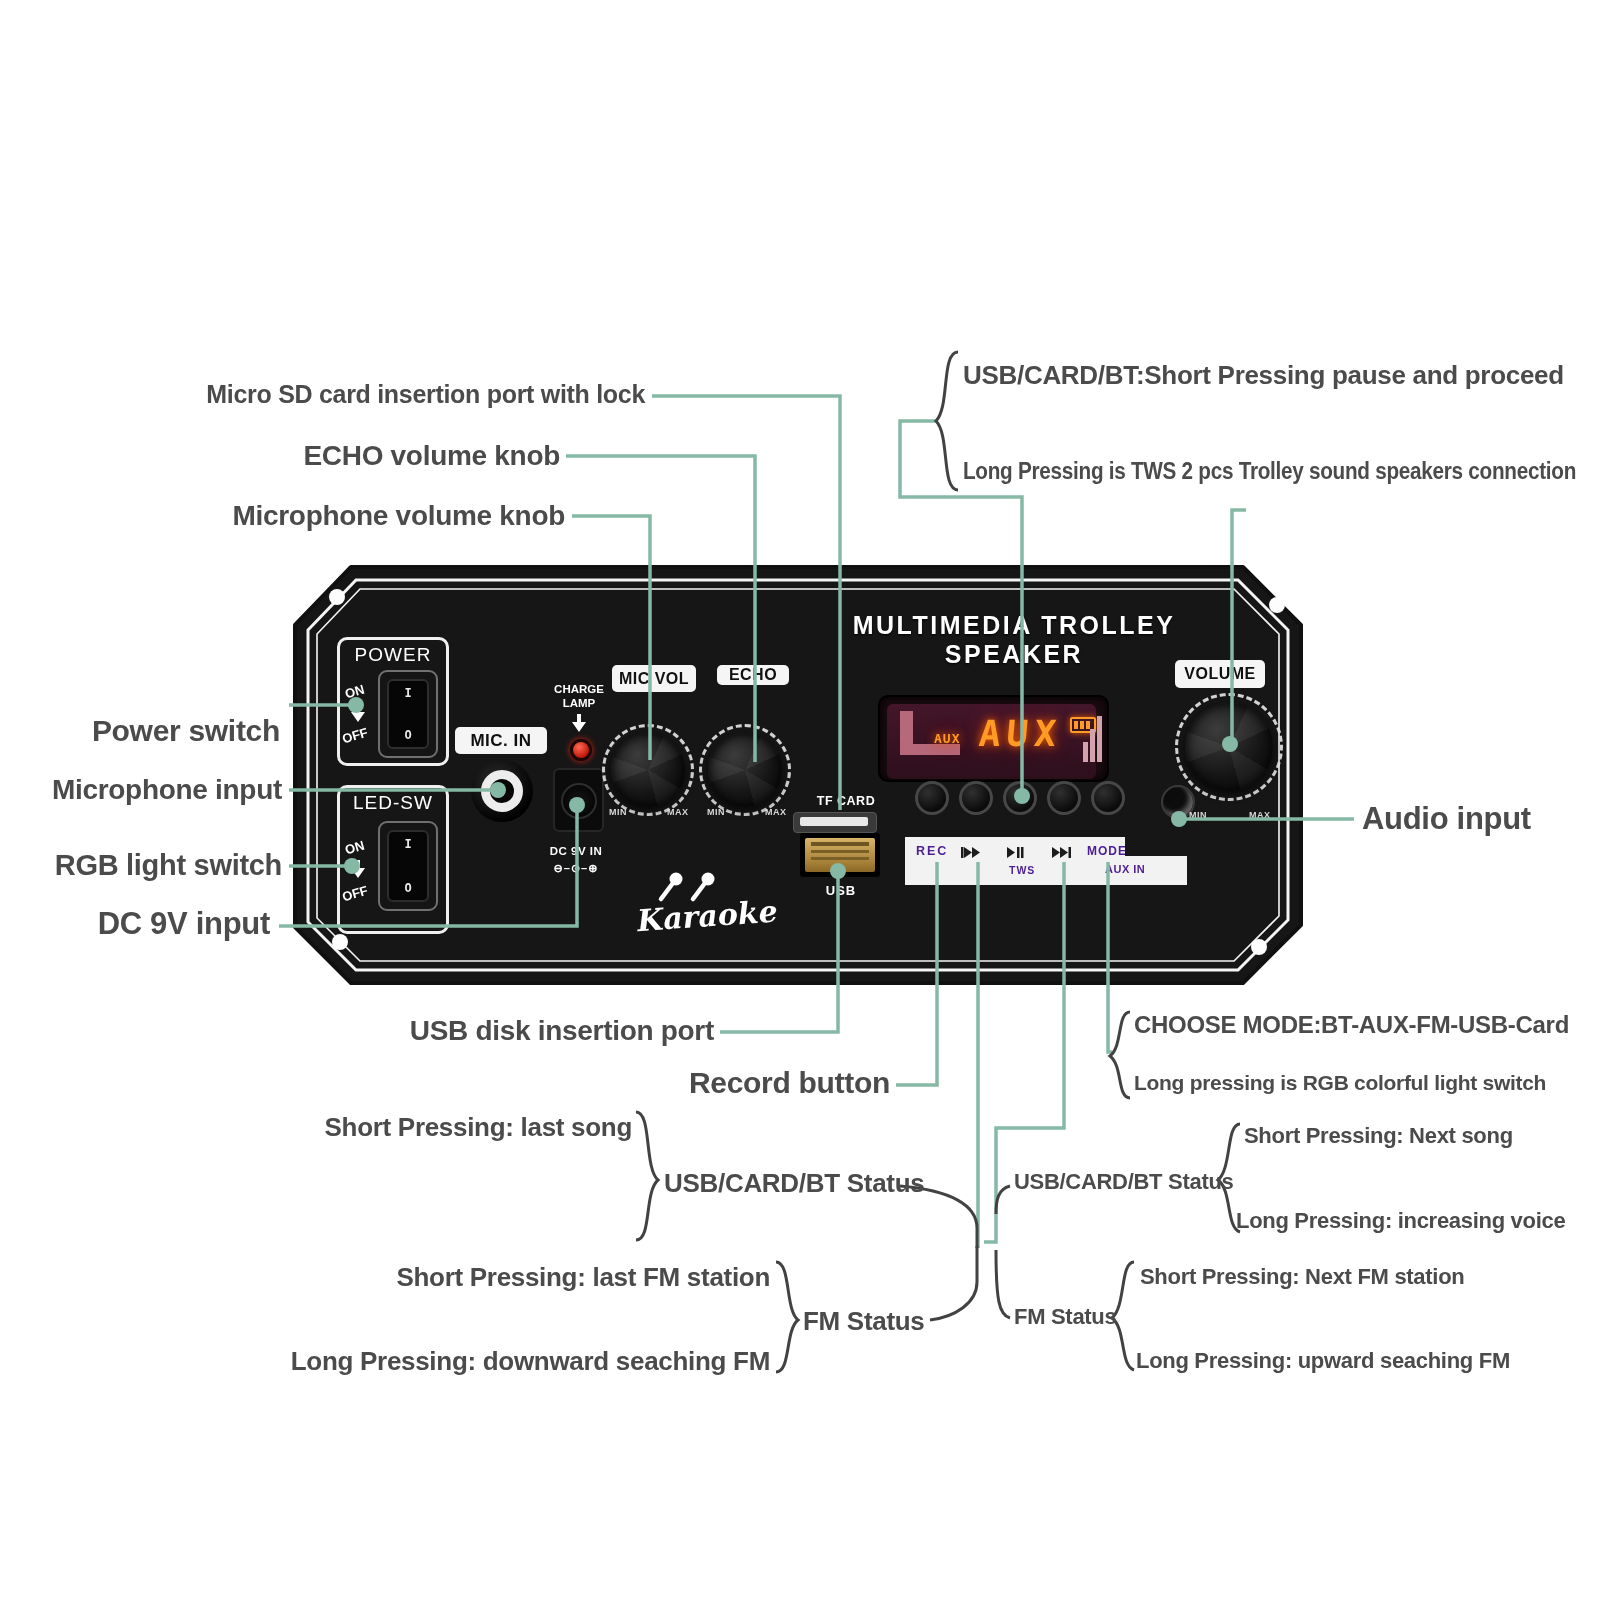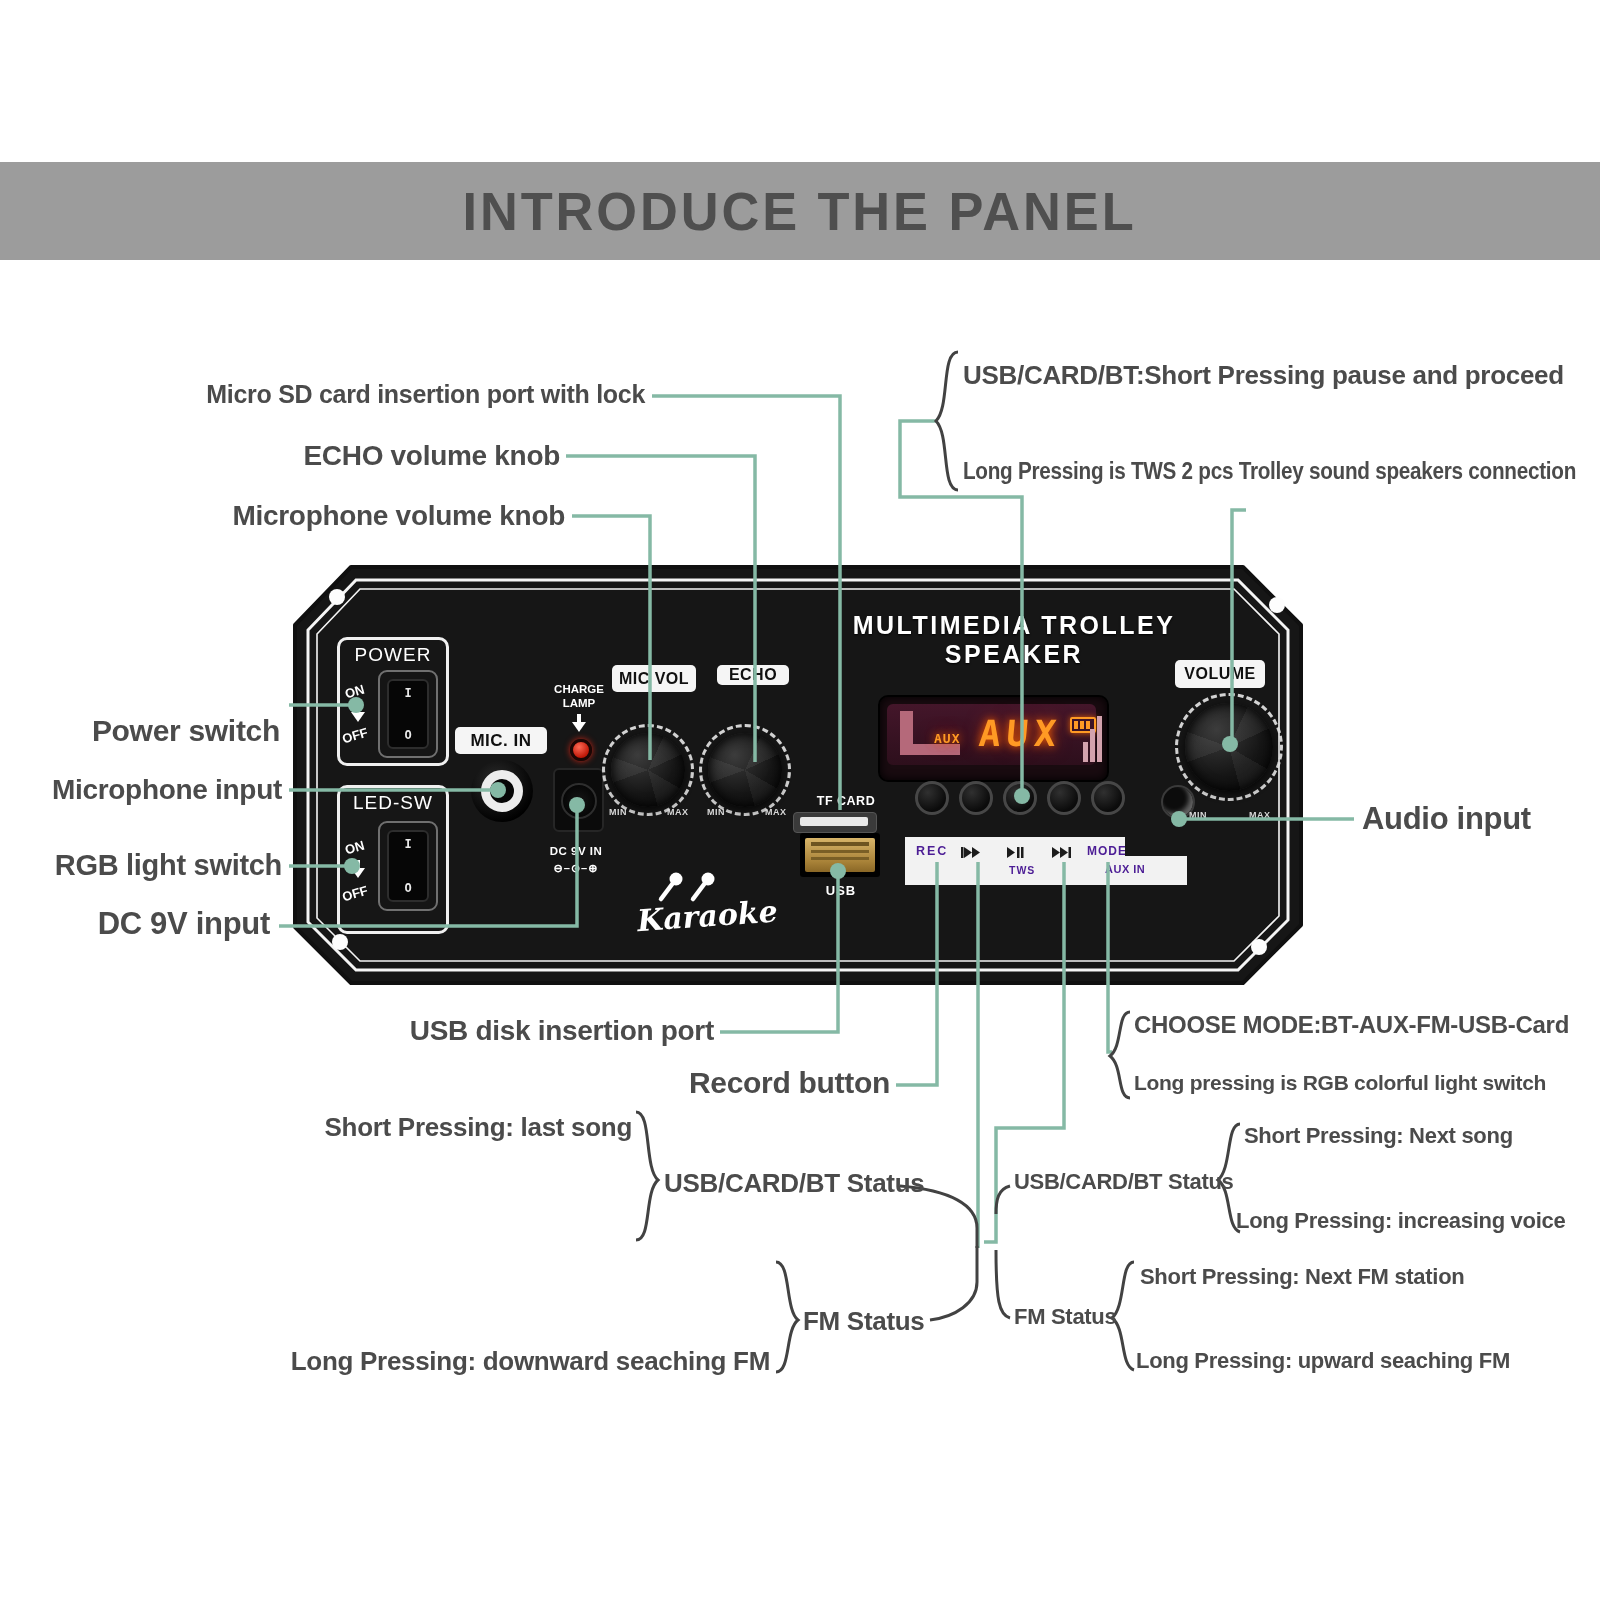--- a/index.html
+++ b/index.html
@@ -32,40 +32,37 @@
   .knob{position:absolute;border-radius:50%;
         background:conic-gradient(from 25deg,rgba(255,255,255,.06) 0 40deg,transparent 40deg 95deg,
         rgba(255,255,255,.05) 95deg 140deg,transparent 140deg 225deg,rgba(255,255,255,.06) 225deg 265deg,
         transparent 265deg),radial-gradient(circle at 36% 30%,#3c3c3c,#161616 55%,#040404 100%);
         box-shadow:inset 0 0 12px #000,0 3px 8px rgba(0,0,0,.75);}
   .minmax{position:absolute;color:#d8d8d8;font-size:9px;font-weight:bold;letter-spacing:.5px;}
   .btn{position:absolute;width:34px;height:34px;border-radius:50%;box-sizing:border-box;
         background:radial-gradient(circle at 35% 30%,#303030,#0b0b0b 70%);border:3px solid #474747;}
   .display{position:absolute;left:585px;top:130px;width:227px;height:83px;background:#190b10;
         border:2px solid #000;border-radius:10px;box-shadow:inset 0 0 10px #000;}
-  .display-in{position:absolute;left:7px;top:7px;width:209px;height:61px;border-radius:6px;
+  .display-in{position:absolute;left:7px;top:7px;width:209px;height:75px;border-radius:6px;
         background:linear-gradient(180deg,#44162a,#2d0f1c);}
   .seg{font-family:"DejaVu Sans Mono",monospace;color:#ff9a24;
         text-shadow:0 0 9px rgba(255,100,0,.95),0 0 18px rgba(255,60,0,.55);}
   .strip{position:absolute;left:612px;top:272px;width:282px;height:48px;background:#f2f2f2;
         clip-path:polygon(0 0,220px 0,220px 19px,282px 19px,282px 48px,0 48px);}
   .slab{position:absolute;color:#4c1d95;font-weight:bold;}
   .lines{position:absolute;left:0;top:0;z-index:30;pointer-events:none;}
   .tl{stroke:#85b9a5;stroke-width:3.5;fill:none;}
   .td{fill:#85b9a5;}
   .bk{stroke:#424242;stroke-width:3;fill:none;}
 </style>
 </head>
 <body>
 
 <div class="stage">
 
-  <div class="hdr">
-    <div class="hdr-title">INTRODUCE THE PANEL</div>
-  </div>
 
   <div class="panel">
     <svg width="1010" height="420" viewBox="0 0 1010 420">
       <path d="M58,2 L950,2 L1008,60 L1008,360 L950,418 L58,418 L2,362 L2,60 Z" fill="#161616" stroke="#101010" stroke-width="4" stroke-linejoin="round"></path>
       <path d="M63,15 L945,15 L995,65 L995,355 L945,405 L63,405 L15,357 L15,65 Z" fill="none" stroke="#f5f5f5" stroke-width="3"></path>
       <path d="M67,24 L941,24 L986,69 L986,351 L941,396 L67,396 L24,353 L24,69 Z" fill="none" stroke="#f5f5f5" stroke-width="1.6"></path>
       <circle cx="44" cy="32" r="8" fill="#fdfdfd"></circle>
       <circle cx="984" cy="40" r="8" fill="#fdfdfd"></circle>
       <circle cx="47" cy="377" r="8" fill="#fdfdfd"></circle>
       <circle cx="966" cy="382" r="8" fill="#fdfdfd"></circle>
@@ -279,20 +276,21 @@
   <div class="ann" style="left:963px;top:458px;font-size:23px;transform:scaleX(.9);transform-origin:left;">Long Pressing is TWS 2 pcs Trolley sound speakers connection</div>
   <div class="ann" style="right:1320px;top:688px;font-size:30px;margin-top:26px;">Power switch</div>
   <div class="ann" style="right:1318px;top:774px;font-size:28px;">Microphone input</div>
   <div class="ann" style="right:1318px;top:849px;font-size:29px;">RGB light switch</div>
   <div class="ann" style="right:1330px;top:906px;font-size:31px;">DC 9V input</div>
   <div class="ann" style="left:1362px;top:801px;font-size:31px;">Audio input</div>
   <div class="ann" style="right:886px;top:1015px;font-size:28px;">USB disk insertion port</div>
   <div class="ann" style="right:710px;top:1066px;font-size:30px;">Record button</div>
   <div class="ann" style="right:968px;top:1112px;font-size:26px;">Short Pressing: last song</div>
   <div class="ann" style="left:664px;top:1168px;font-size:26px;">USB/CARD/BT Status</div>
+  <div class="ann" style="right:830px;top:1262px;font-size:26px;">Short Pressing: last FM station</div>
   <div class="ann" style="left:803px;top:1306px;font-size:26px;">FM Status</div>
   <div class="ann" style="right:830px;top:1346px;font-size:26px;">Long Pressing: downward seaching FM</div>
   <div class="ann" style="left:1134px;top:1011px;font-size:24px;">CHOOSE MODE:BT-AUX-FM-USB-Card</div>
   <div class="ann" style="left:1134px;top:1071px;font-size:21px;">Long pressing is RGB colorful light switch</div>
   <div class="ann" style="left:1244px;top:1123px;font-size:22px;">Short Pressing: Next song</div>
   <div class="ann" style="left:1014px;top:1169px;font-size:22px;">USB/CARD/BT Status</div>
   <div class="ann" style="left:1236px;top:1208px;font-size:22px;">Long Pressing: increasing voice</div>
   <div class="ann" style="left:1140px;top:1264px;font-size:22px;">Short Pressing: Next FM station</div>
   <div class="ann" style="left:1014px;top:1304px;font-size:22px;">FM Status</div>
   <div class="ann" style="left:1136px;top:1348px;font-size:22px;">Long Pressing: upward seaching FM</div>

